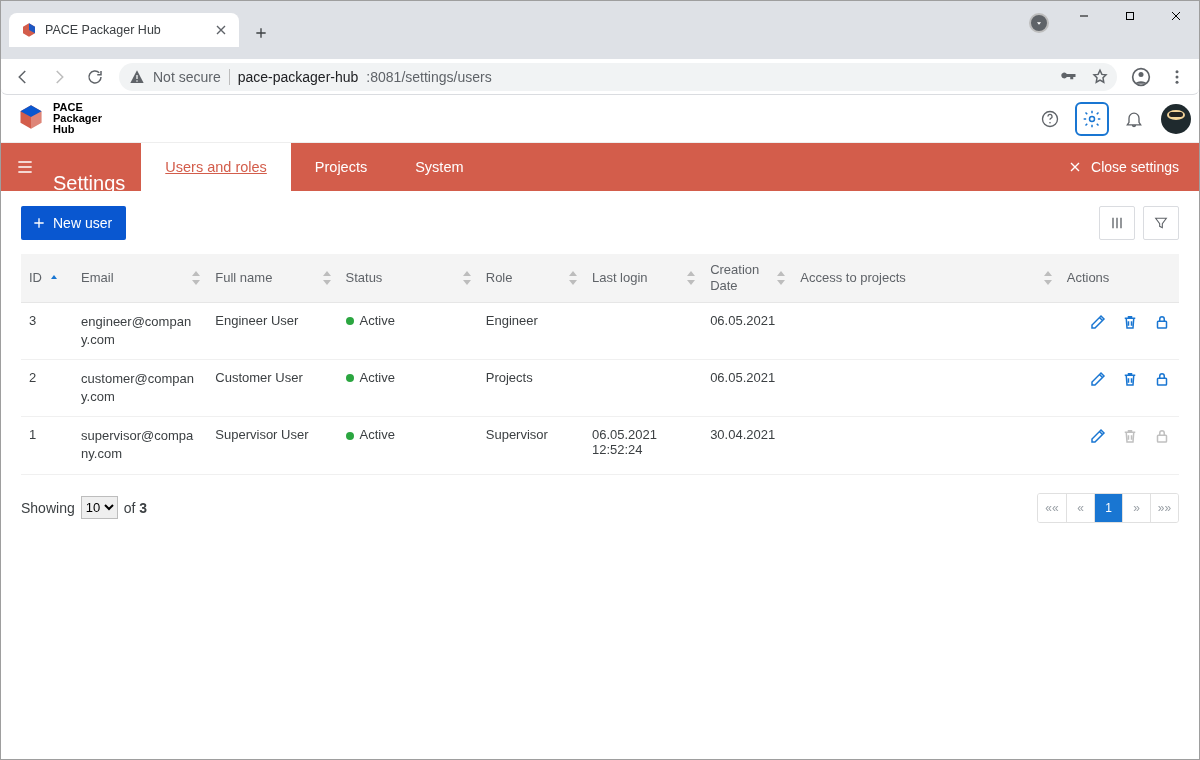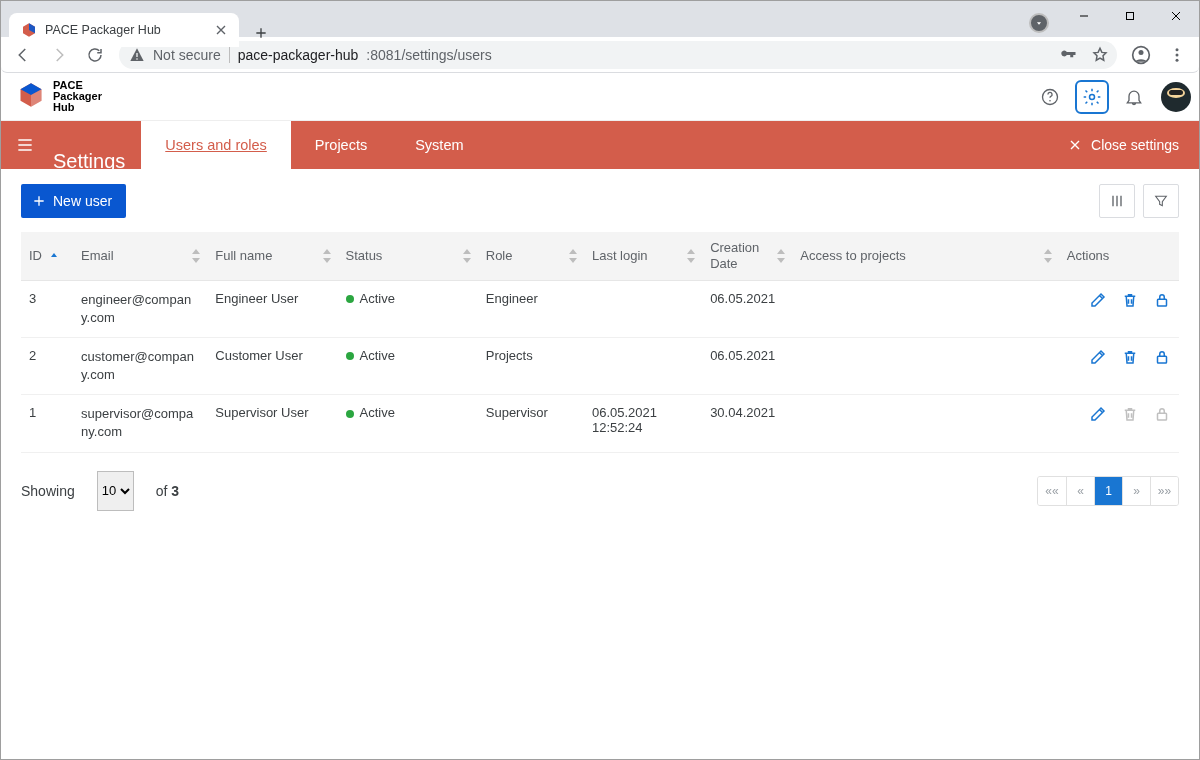--- a/index.html
+++ b/index.html
@@ -22,21 +22,21 @@
     font-family: "Segoe UI", Arial, sans-serif;
     background: #FFFFFF;
     overflow: hidden;
   }
   body {
     border: 1px solid #9E9E9E;
     position: relative;
   }
   
   .titlebar {
-    height: 36px;
+    height: 58px;
     background: var(--bg-chrome);
     display: flex;
     align-items: flex-start;
     position: relative;
   }
   .tab-strip {
     display: flex;
     align-items: flex-end;
     height: 46px;
     padding-left: 8px;
@@ -278,21 +278,21 @@
   col.col-id{width:52px;} col.col-email{width:134px;} col.col-full{width:130px;}
   col.col-status{width:140px;} col.col-role{width:106px;} col.col-login{width:118px;}
   col.col-created{width:90px;} col.col-access{width:266px;} col.col-actions{width:120px;}
   thead th.th-id { border-bottom:2px solid #1976D2;}
   
   .footer-row {
     display:flex;align-items:center;margin-top:18px;
     font-size:14px;color:#3C4043;
   }
   .footer-row select {
-    height:40px; margin:0 22px;
+    height:23px; margin:0 6px;
     border:1px solid #BDBDBD;
     font-size:13px;
   }
   .footer-row .flexspacer{flex:1;}
   .pager {
     display:flex;
     border:1px solid #E0E0E0;
     border-radius:3px;
     overflow:hidden;
   }

